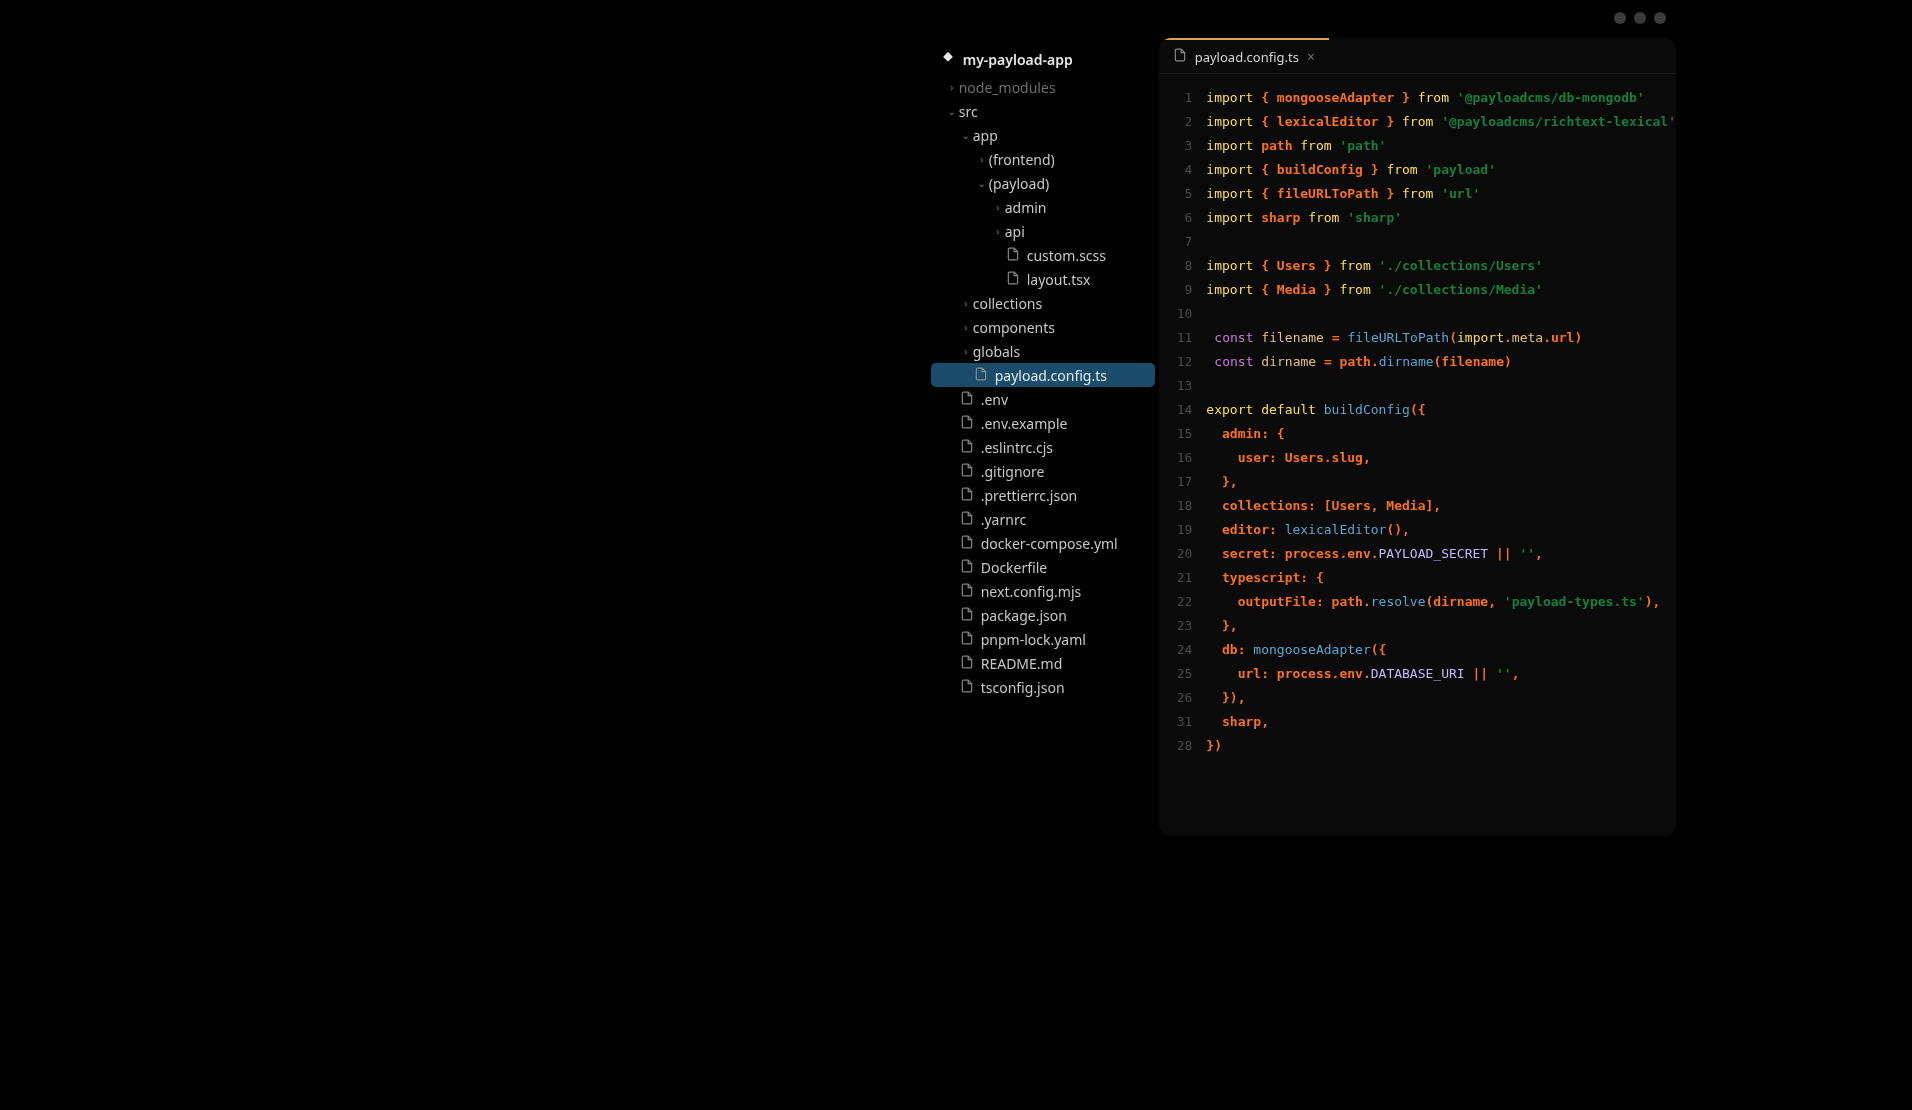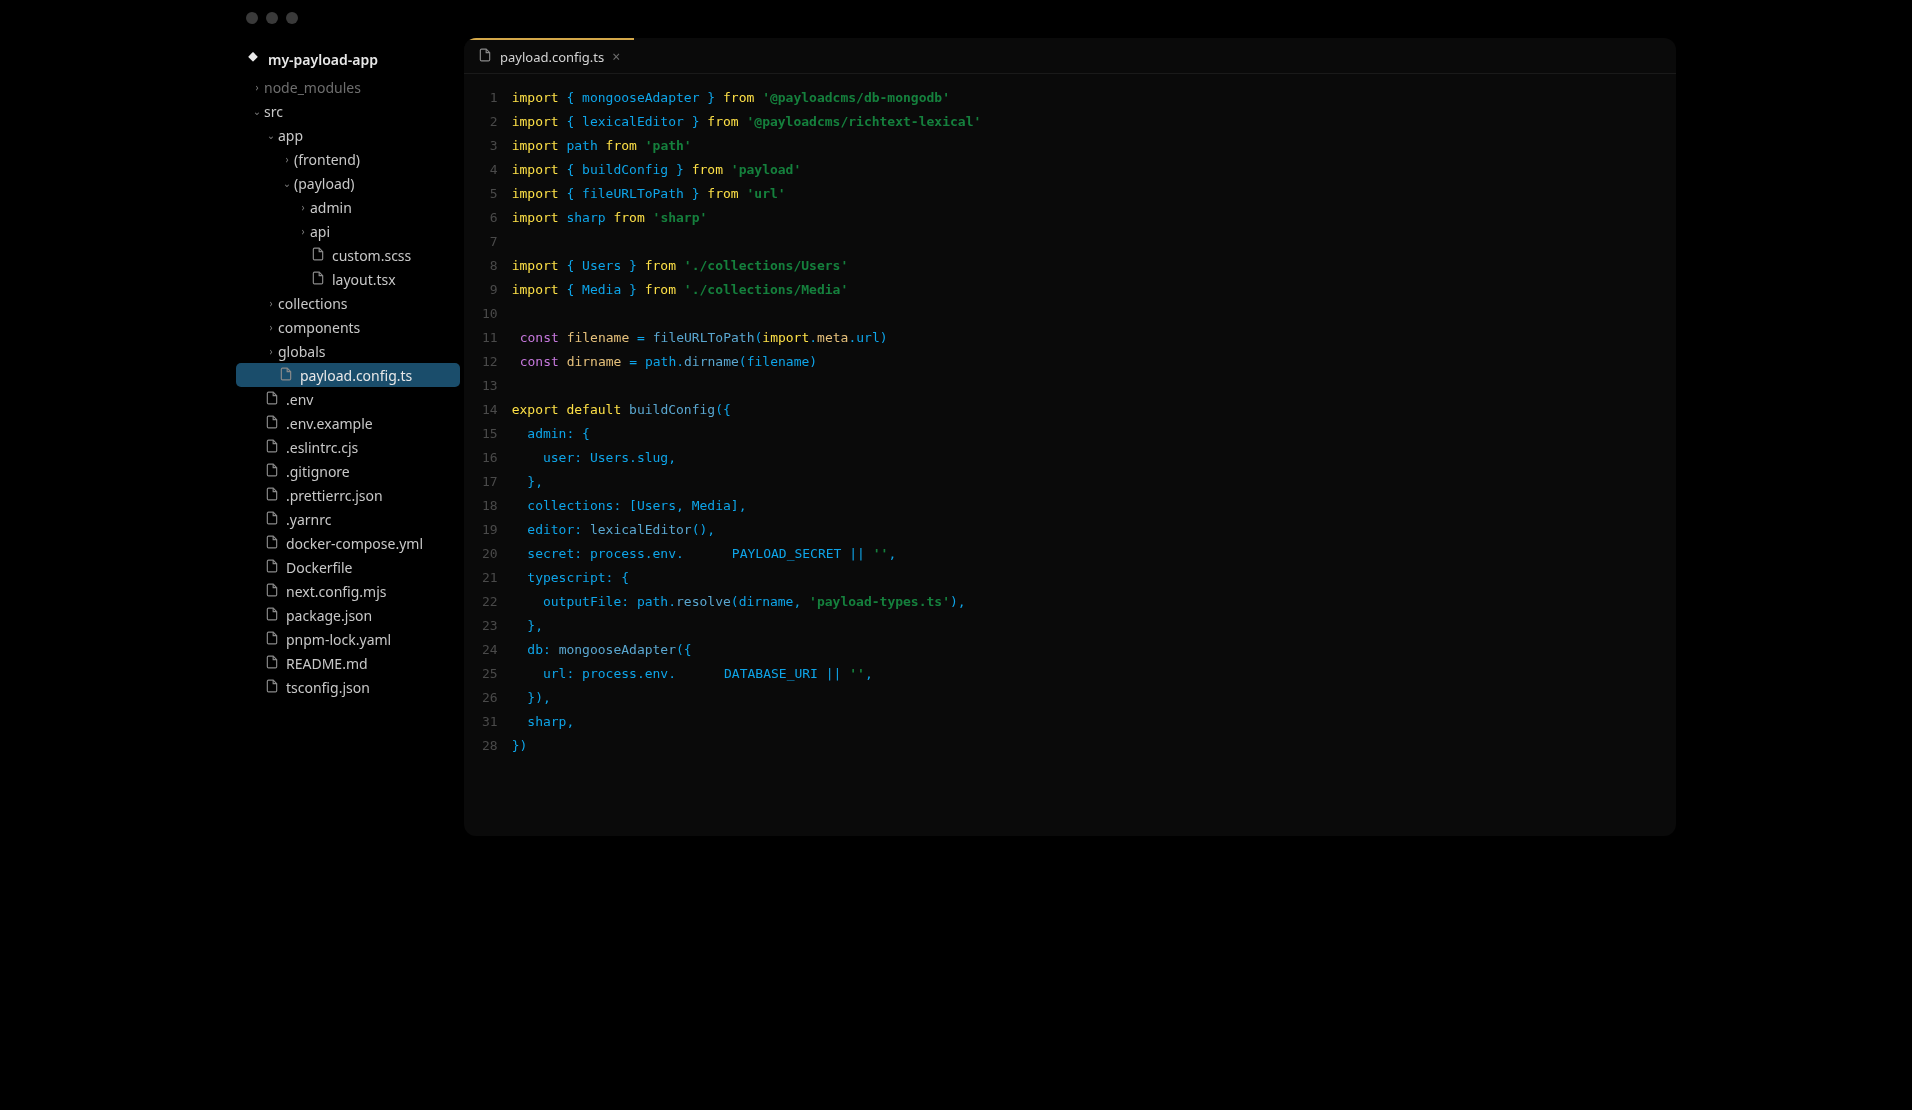--- a/index.html
+++ b/index.html
@@ -13,20 +13,21 @@
 }
 .window {
   width: 1448px;
   height: 840px;
   background: #000;
   border-radius: 12px;
   overflow: hidden;
   display: flex;
   flex-direction: column;
   margin: 0 auto;
+  align-items: flex-end;
 }
 .titlebar {
   height: 36px;
   display: flex;
   align-items: center;
   padding: 0 14px;
   gap: 8px;
 }
 .traffic-dot {
   width: 12px;
@@ -137,22 +138,22 @@
   white-space: pre;
   line-height: 24px;
   font-size: 13px;
 }
 
 .kw { color: #fde047; }
 .str { color: #15803d; font-weight: bold; }
 .fn { color: #5aa7d0; }
 .var { color: #e5c07b; margin-top: 8px; }
 .const-kw { color: #c678dd; margin-left: 8px; }
-.plain { color: #0ea5e9; }
-.prop { color: #0ea5e9; margin-left: 48px; }
+.plain { color: #f97316; font-weight: bold; }
+.prop { color: #c4b5fd; }
 
 svg.icon { width: 14px; height: 14px; }
 </style>
 </head>
 <body>
 
 <div class="window">
   <div class="titlebar">
     <div class="traffic-dot"></div>
     <div class="traffic-dot"></div>

